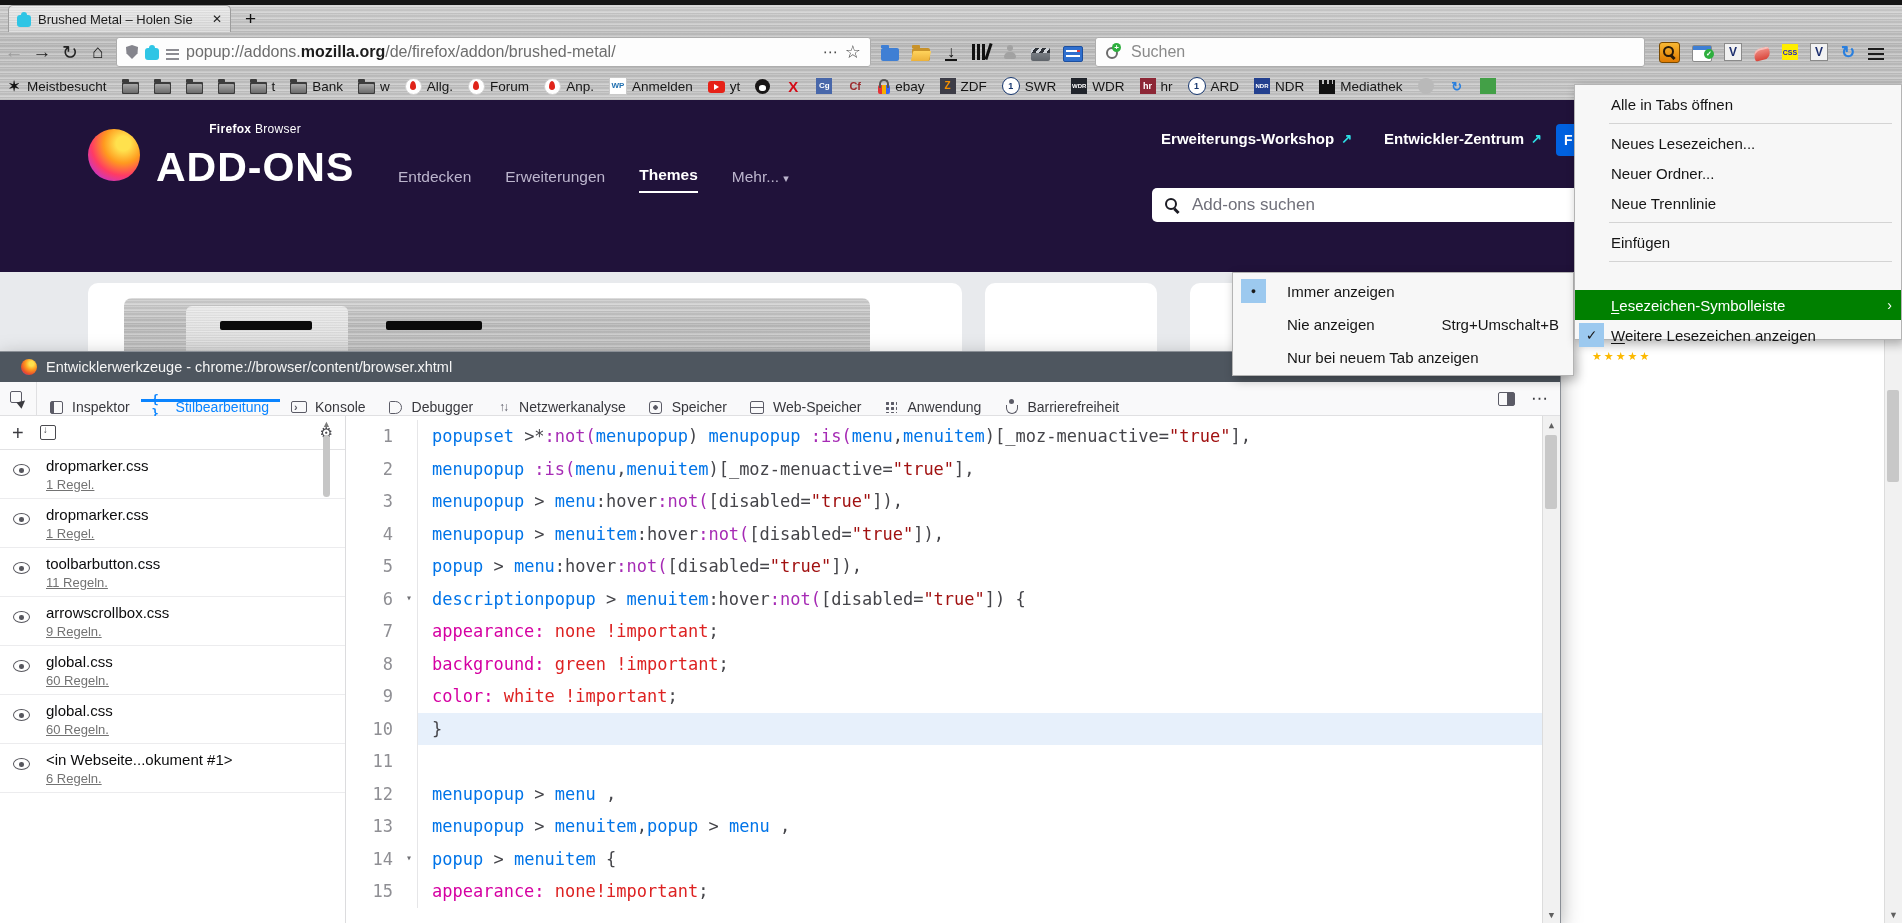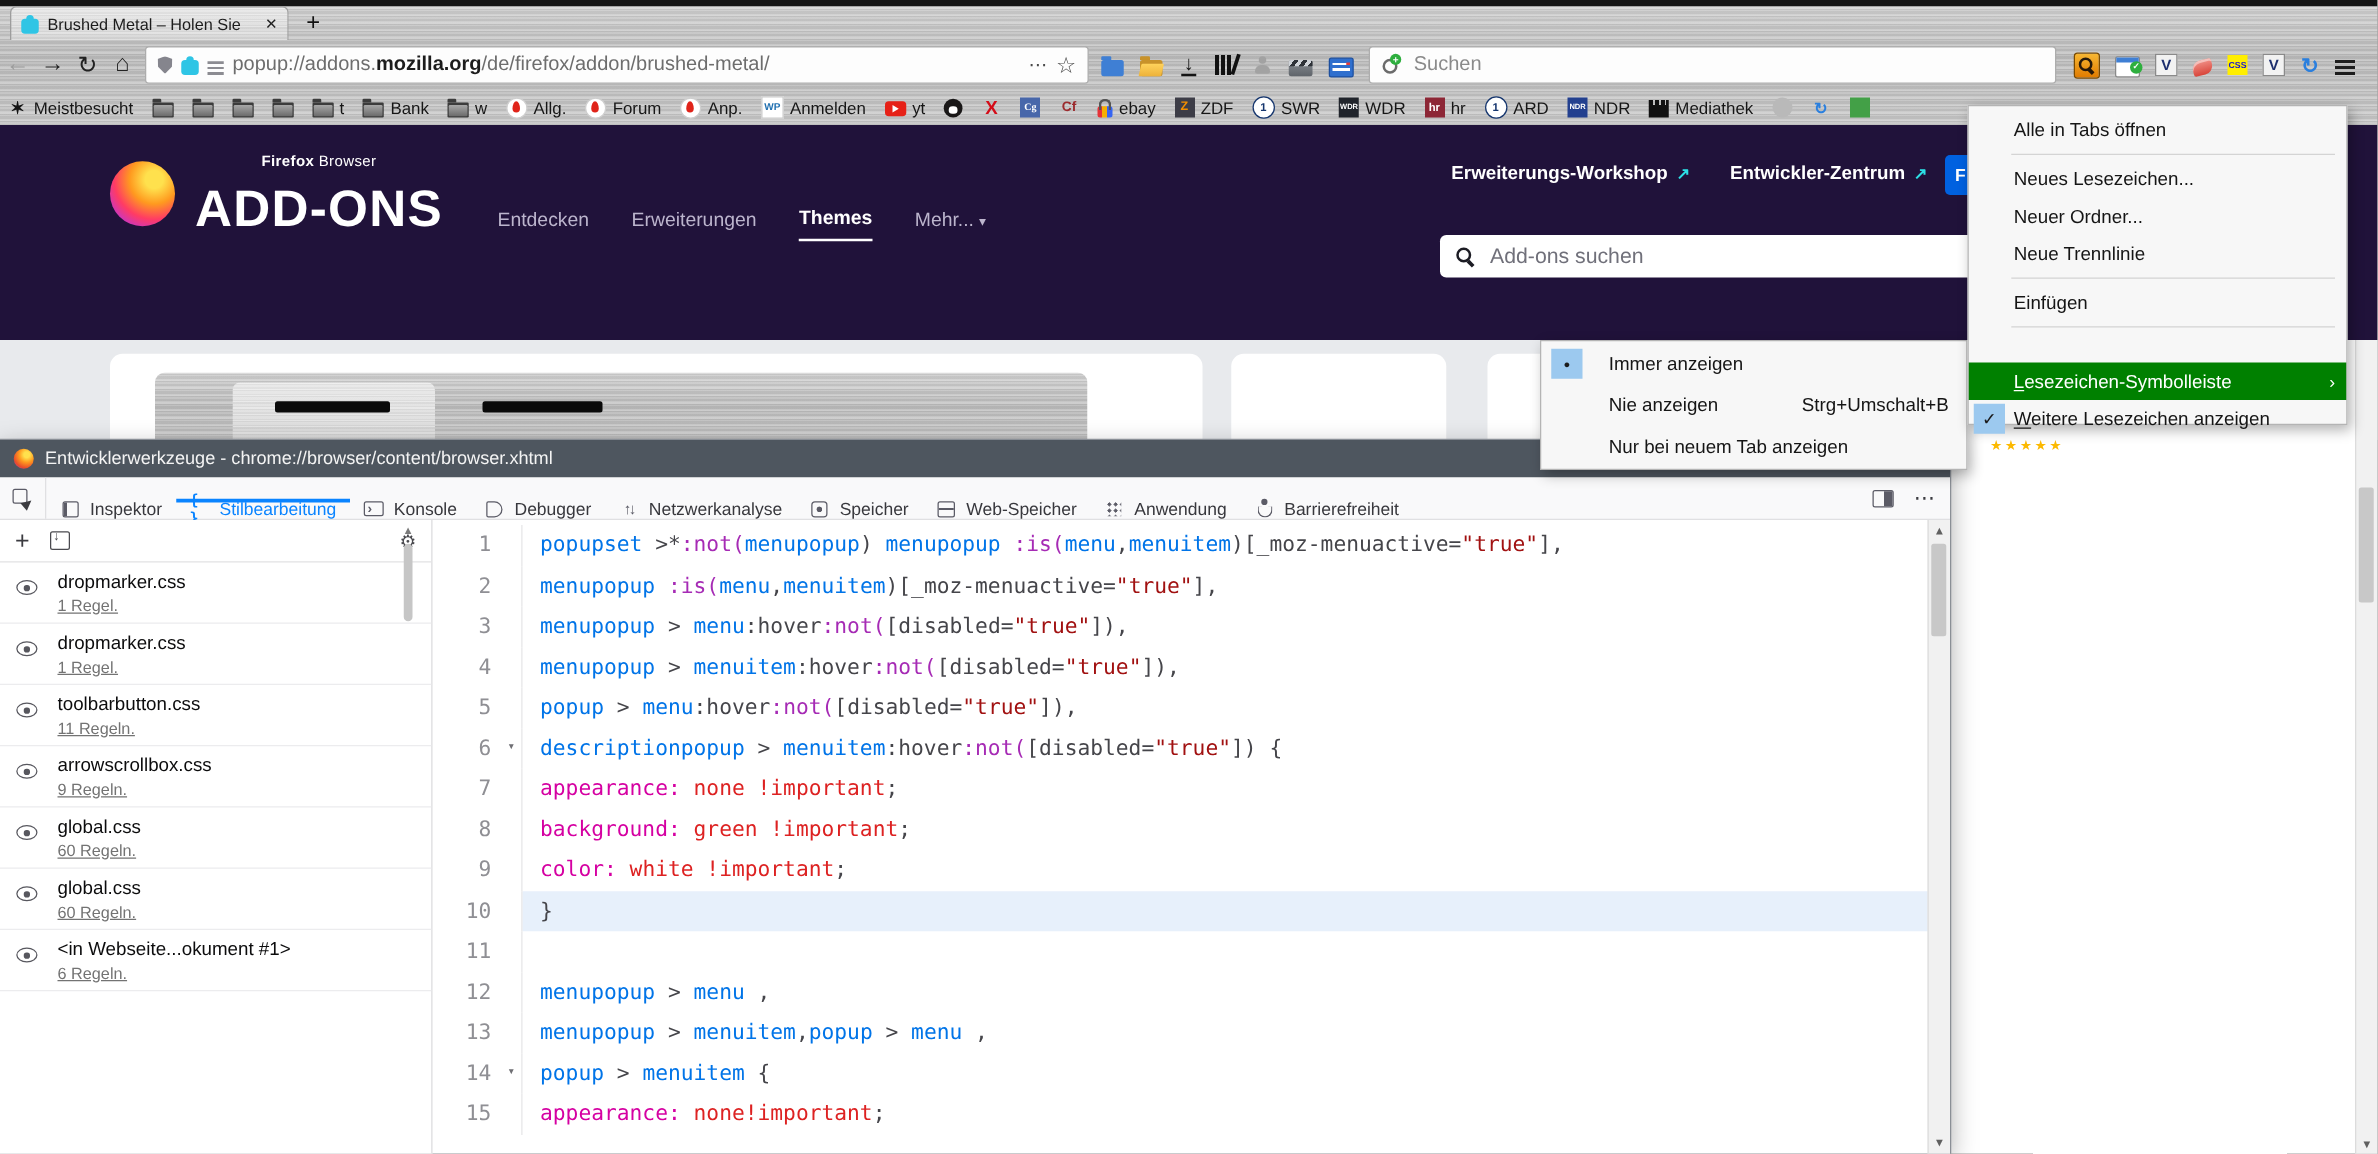--- a/index.html
+++ b/index.html
@@ -147,21 +147,21 @@
   #page-right{left:1560px;top:272px;width:342px;height:651px;background:#fff;z-index:3;}
   #rating-stars{position:absolute;left:32px;top:78px;color:#fcb900;font-size:11px;letter-spacing:2px;}
   #page-scrollbar{position:absolute;right:0;top:0;width:17px;height:100%;background:#f1f1f1;border-left:1px solid #dcdcdc;}
   #page-scroll-thumb{position:absolute;left:2px;top:118px;width:12px;height:92px;background:#c8c8c8;border-radius:2px;}
   .scroll-arrow{position:absolute;left:0;width:17px;height:17px;display:flex;align-items:center;justify-content:center;
     color:#606060;font-size:9px;}
   
   #devtools{left:0;top:352px;width:1560px;height:571px;background:#fff;z-index:5;
     box-shadow:0 0 0 1px #8a8f96,0 6px 20px rgba(0,0,0,.35);}
   #dt-titlebar{position:absolute;left:0;top:0;width:100%;height:30px;background:#4e565f;
-    display:flex;align-items:center;gap:9px;padding-left:11px;box-sizing:border-box;}
+    display:flex;align-items:center;gap:9px;padding-left:21px;box-sizing:border-box;}
   .dt-fflogo{width:16px;height:16px;border-radius:50%;flex:0 0 auto;
     background:radial-gradient(circle at 65% 30%,#ffe14d 0 15%,#ff9a1f 40%,#e84b2c 70%,#a43bd6 95%);}
   #dt-title{font-size:14.5px;color:#f4f4f4;white-space:nowrap;}
   #dt-controls{position:absolute;top:0;left:1378px;display:flex;height:30px;}
   .dt-ctl{width:56px;display:flex;align-items:center;justify-content:center;color:#e9e9e9;font-size:13px;}
   #dt-tabbar{position:absolute;left:0;top:30px;width:100%;height:34px;background:#f9f9fa;
     border-bottom:1px solid #e0e0e2;display:flex;align-items:stretch;box-sizing:border-box;}
   #dt-picker{width:36px;border-right:1px solid #e0e0e2;display:flex;align-items:center;justify-content:center;}
   .dti{position:relative;width:16px;height:16px;display:inline-flex;align-items:center;justify-content:center;color:#5b5b66;}
   .dt-tab{display:flex;align-items:center;gap:8px;padding:0 11px;position:relative;color:#38383d;font-size:14px;}
@@ -215,21 +215,21 @@
     font-size:17px;position:relative;}
   .fold{position:absolute;right:5px;top:9px;color:#6f6f74;font-size:10px;}
   .src{flex:1;padding-left:14px;white-space:pre;font-size:17px;align-self:stretch;display:flex;align-items:center;}
   .code-line.hl .src{background:#e7f0fb;}
   .c-t{color:#0074e8;} .c-q{color:#a62bb5;} .c-p{color:#45454a;} .c-a{color:#45454a;}
   .c-s{color:#a11111;} .c-k{color:#d500a2;} .c-v{color:#dd2222;}
   #code-scrollbar{position:absolute;right:0;top:0;width:17px;height:100%;background:#f1f1f1;border-left:1px solid #dcdcdc;}
   #code-scroll-thumb{position:absolute;left:2px;top:19px;width:12px;height:74px;background:#c8c8c8;border-radius:2px;}
   
   .menu-panel{background:#f7f7f7;border:1px solid #b4b4b4;box-shadow:3px 4px 10px rgba(0,0,0,.3);box-sizing:border-box;}
-  #context-menu{left:1574px;top:84px;width:304px;height:256px;z-index:40;padding:4px 0;}
+  #context-menu{left:1574px;top:84px;width:328px;height:256px;z-index:40;padding:4px 0;}
   .menu-item{height:30px;display:flex;align-items:center;padding:0 10px 0 36px;font-size:15px;color:#151515;position:relative;}
   .menu-sep{height:1px;background:#d4d4d4;margin:4px 9px 4px 34px;}
   .menu-item .ak{text-decoration:underline;text-underline-offset:2px;}
   .menu-item.green{background:#008000;color:#fff;margin-top:28px;}
   .submenu-arrow{position:absolute;right:9px;font-size:14px;}
   .mbox{position:absolute;left:4px;top:3px;width:25px;height:24px;background:#9cc9ef;
     display:flex;align-items:center;justify-content:center;color:#1b1b1b;}
   .mbox.check{font-size:14px;}
   .mbox.radio{font-size:9px;}
   #submenu{left:1232px;top:272px;width:342px;height:104px;z-index:35;padding:2px 0;}
@@ -338,21 +338,21 @@
         <span class="icon ic-youtube"></span>
         <span class="bm-label">yt</span>
       </div>
       <div class="bm-item">
         <span class="icon ic-github"></span>
       </div>
       <div class="bm-item">
         <span class="icon ic-x-red" style="color: rgb(212, 12, 24); font-size: 15px;">X</span>
       </div>
       <div class="bm-item">
-        <span class="icon ic-cg" style="color: rgb(255, 255, 255); background: rgb(72, 103, 170); font-size: 8px; font-family: Liberation Serif, serif;">Cg</span>
+        <span class="icon ic-cg" style="color: rgb(255, 255, 255); background: rgb(72, 103, 170); font-size: 8px;">Cg</span>
       </div>
       <div class="bm-item">
         <span class="icon ic-cf" style="color: rgb(156, 43, 46); font-size: 11px;">Cf</span>
       </div>
       <div class="bm-item">
         <span class="icon ic-lock"></span>
         <span class="bm-label">ebay</span>
       </div>
       <div class="bm-item">
         <span class="icon ic-zdf" style="color: rgb(243, 143, 0); background: rgb(61, 61, 71); font-size: 10px;">Z</span>

